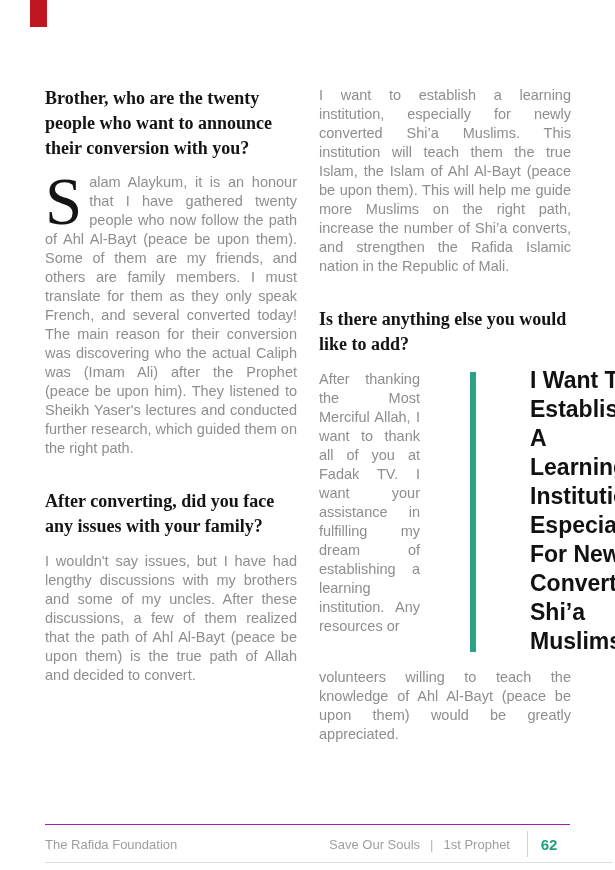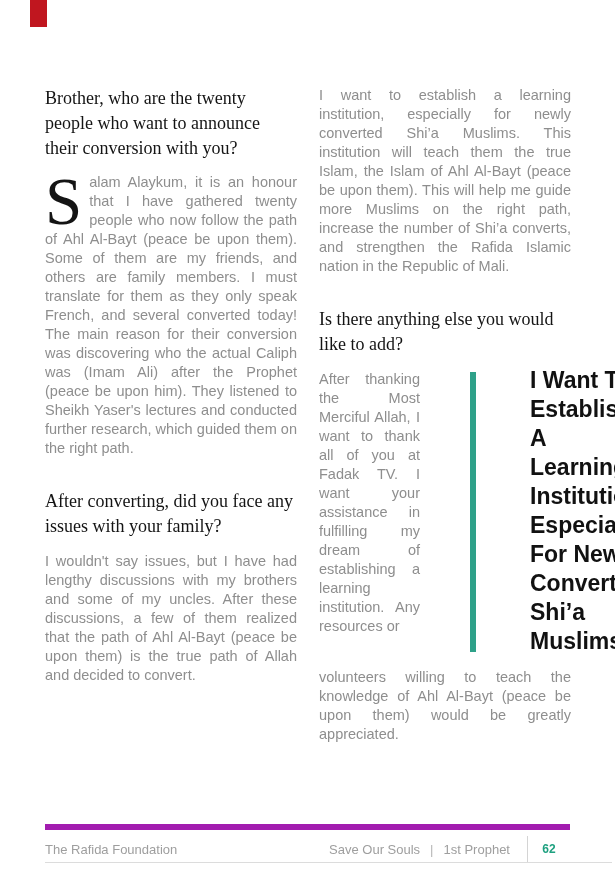--- a/index.html
+++ b/index.html
@@ -20,21 +20,21 @@
   .col {
     position: absolute;
     top: 86px;
     width: 252px;
   }
   .col-left  { left: 45px; }
   .col-right { left: 319px; }
 
   .qhead {
     font-family: "Liberation Serif", serif;
-    font-weight: normal;
+    font-weight: bold;
     color: #141414;
     font-size: 18px;
     line-height: 1.38;
     margin: 0 0 13px 0;
   }
   .qhead.mt { margin-top: 31px; }
 
   .body-text {
     color: #8e8e8e;
     font-size: 14.5px;
@@ -79,21 +79,21 @@
     line-height: 29px;
     white-space: pre-line;
     padding-left: 10px;
     margin-top: -4px;
   }
 
   .footer {
     position: absolute;
     left: 45px; top: 824px;
     width: 525px; height: 38px;
-    border-top: 6px solid #a21caf;
+    border-top: 1px solid #a21caf;
     display: flex;
     align-items: center;
     font-size: 13px;
     color: #9e9e9e;
   }
   .footer-bottom-rule {
     position: absolute;
     left: 45px; top: 862px;
     width: 567px; height: 1px;
     background: #dcdcdc;
@@ -104,21 +104,21 @@
   .footer .vdivider {
     width: 1px; height: 26px;
     background: #d4d4d4;
     margin-left: 17px;
   }
   .footer .page-num {
     width: 42px;
     text-align: center;
     color: #1fa180;
     font-weight: bold;
-    font-size: 12px;
+    font-size: 15px;
   }
 </style>
 </head>
 <body>
 
 <div class="page">
 
   <div class="red-tab"></div>
 
   <div class="col col-left">

